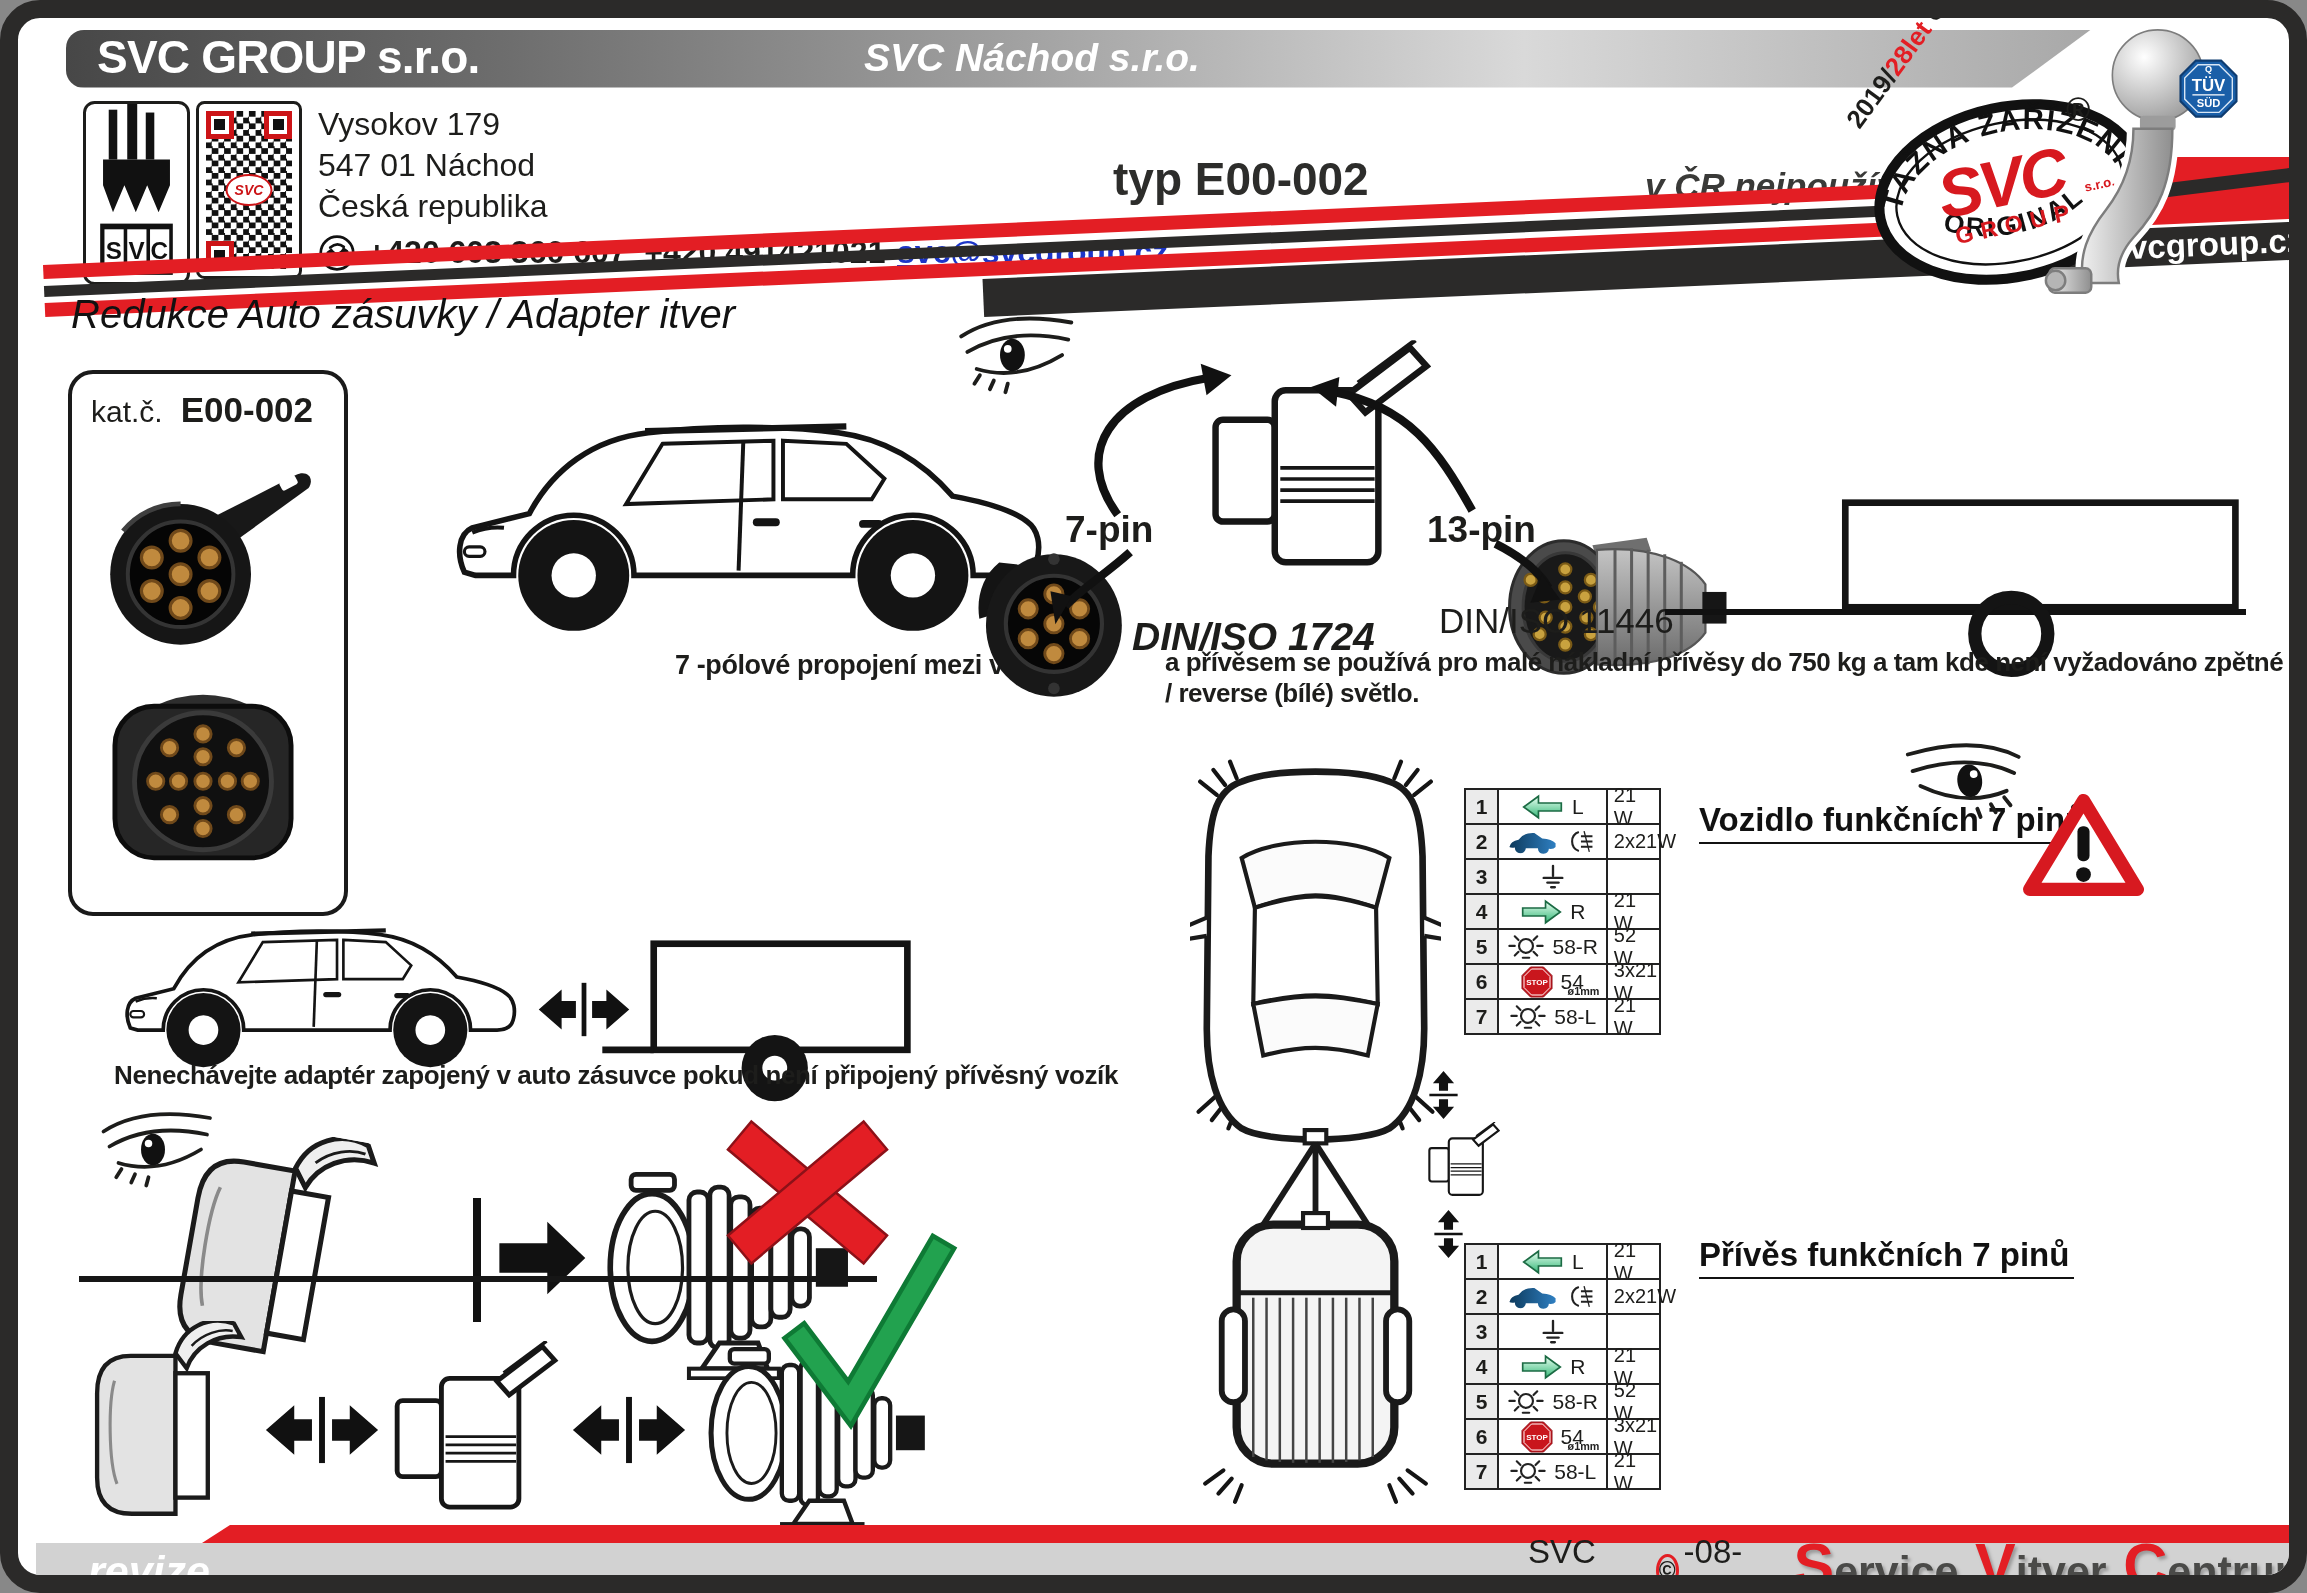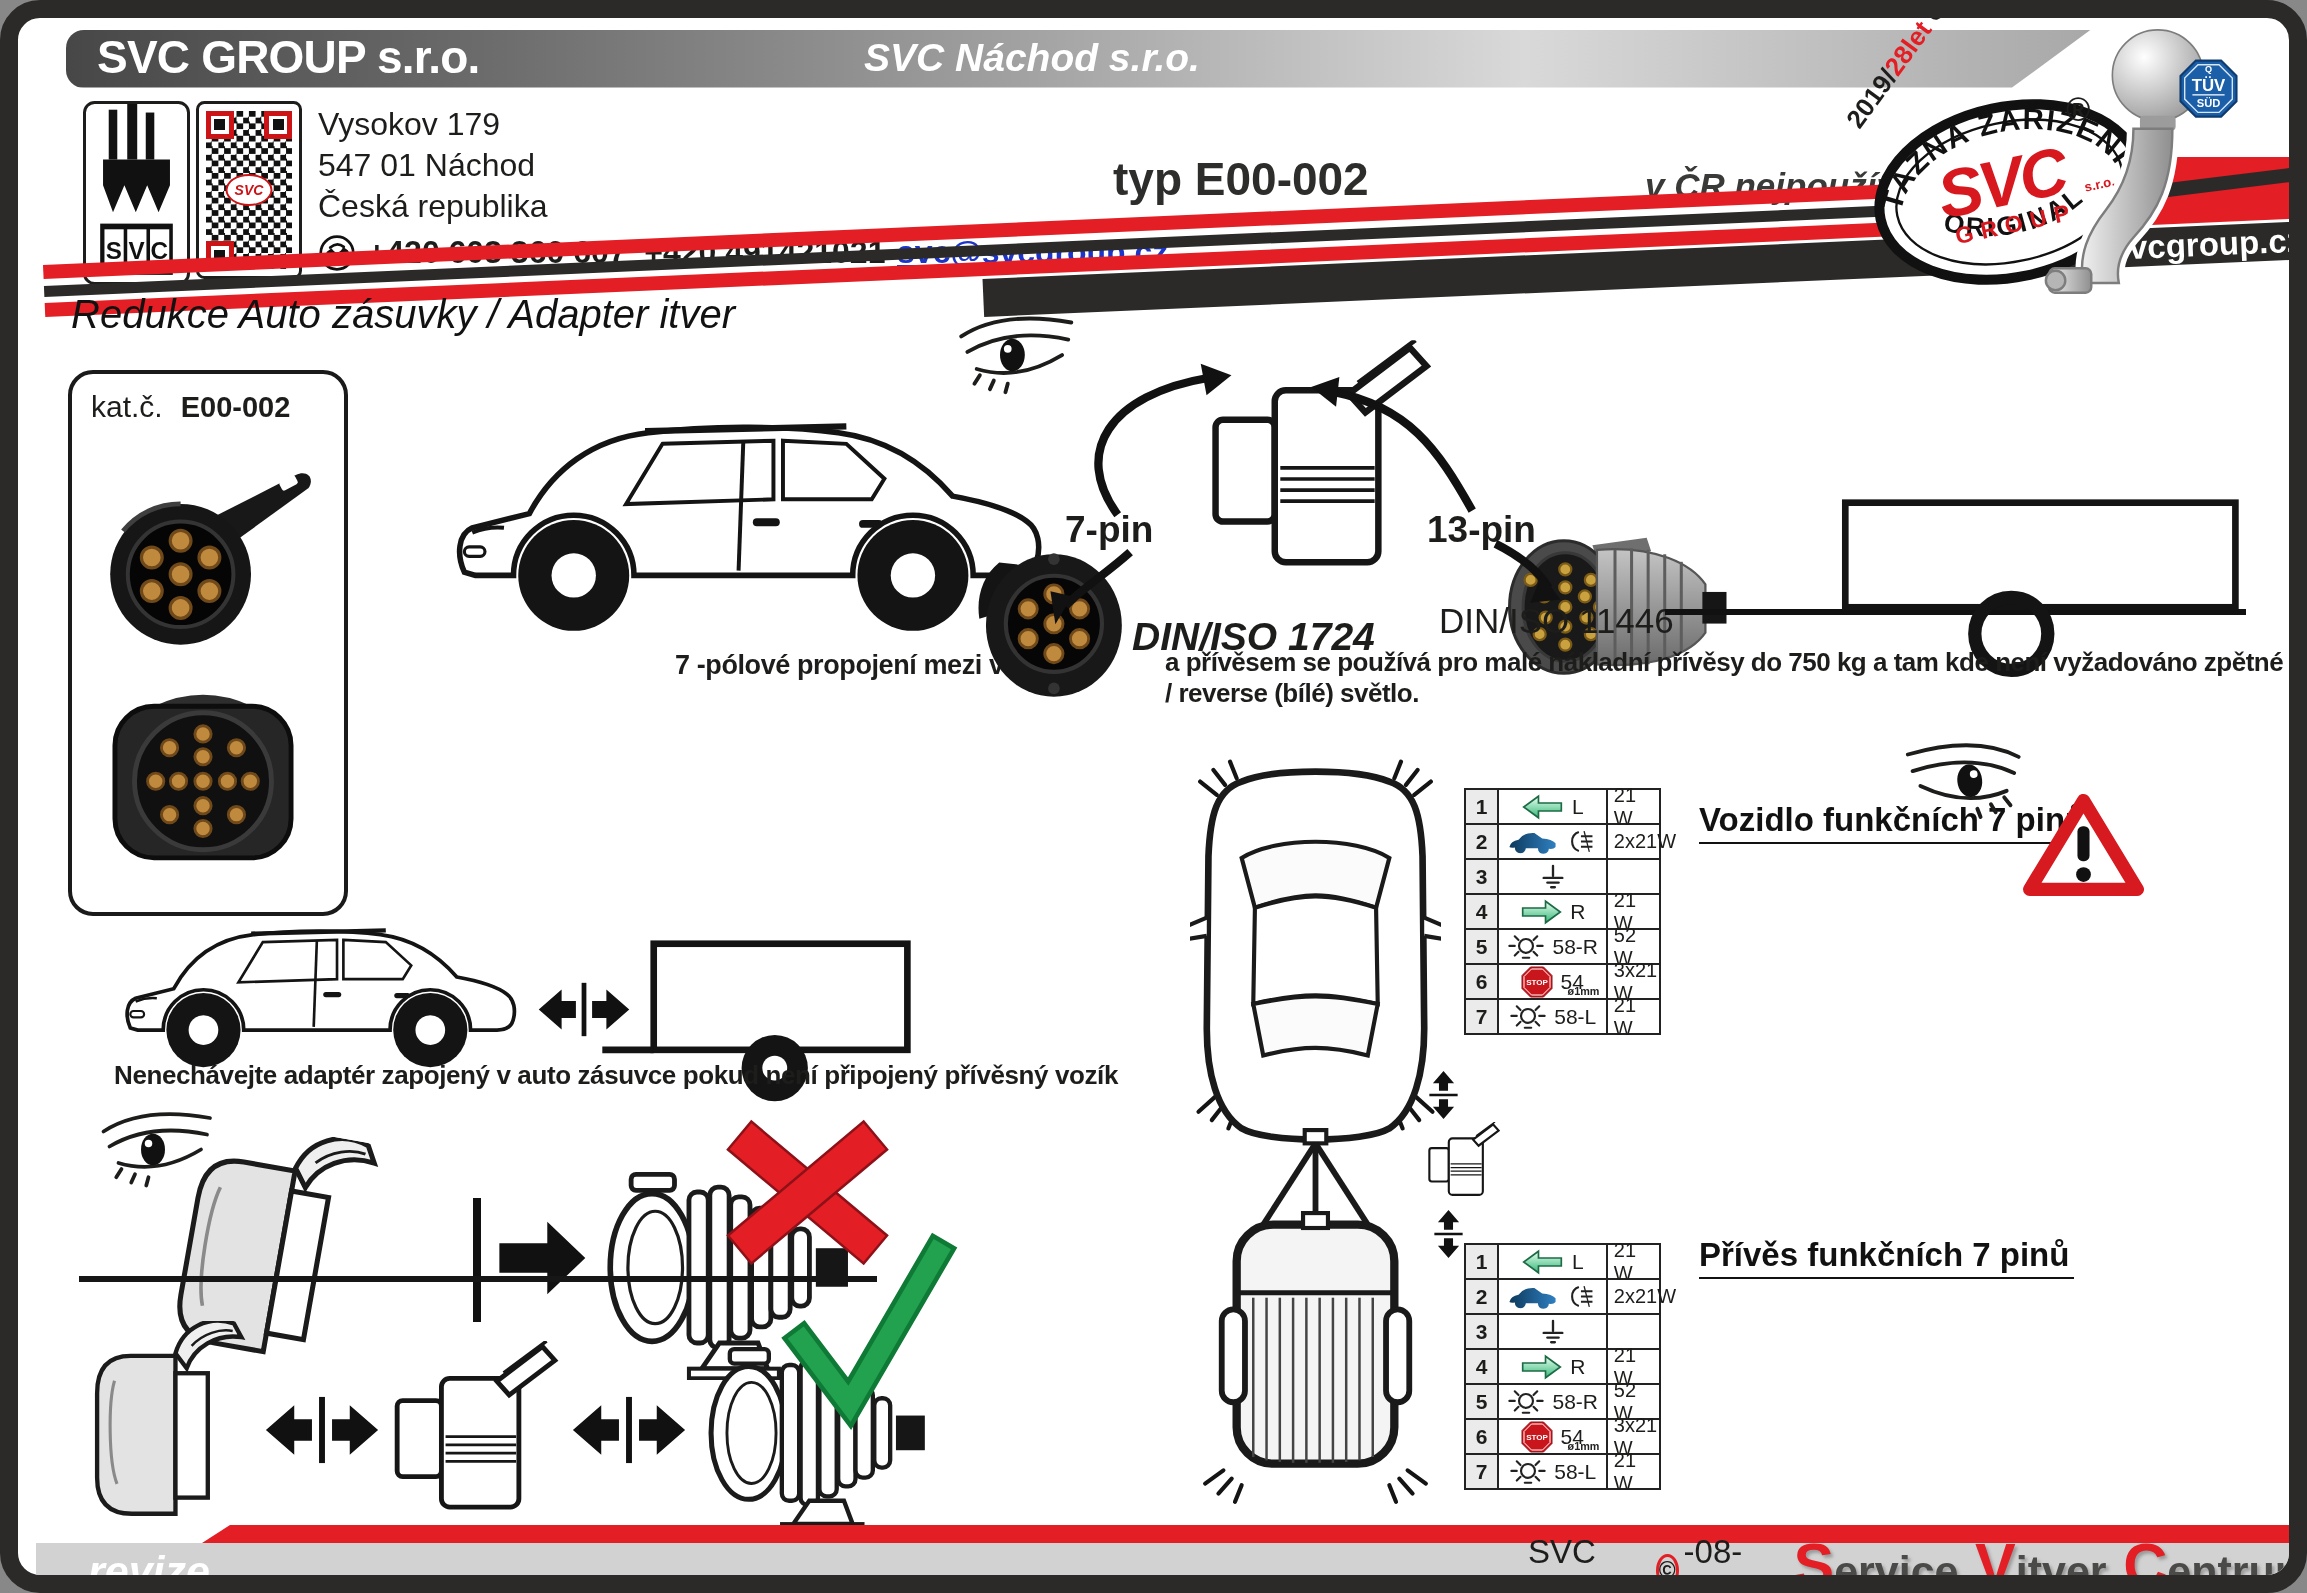--- a/index.html
+++ b/index.html
@@ -44,21 +44,21 @@
   .stamp-reg{left:2048px;top:73px;font-size:33px;font-weight:bold;color:#1d1d1b;}
   .stamp-side{left:1822px;top:98px;font-size:26px;font-weight:bold;transform:rotate(-54deg);transform-origin:0 0;white-space:pre;}
   .stamp-side .red{color:#e31e24;}
   .towbar{left:2015px;top:6.6px;width:209px;height:292px;}
   .tuv{left:2159px;top:37px;width:63px;height:70px;}
   
   .section-h{left:53px;top:274px;font-size:40px;font-style:italic;color:#111;}
   .prod-box{left:50px;top:352px;width:272px;height:538px;border:4.1px solid #1a1a1a;border-radius:25px;}
   .kat-row{left:73px;top:372px;display:flex;align-items:baseline;gap:18px;}
   .kat-lab{font-size:30px;}
-  .kat-num{font-size:29px;font-weight:bold;}
+  .kat-num{font-size:35px;font-weight:bold;}
   
   .suv-big{left:405px;top:345px;width:647px;height:317px;}
   .eye1{left:931px;top:289px;width:133px;height:93px;}
   .cap-left{left:657px;top:632px;font-size:27px;font-weight:bold;letter-spacing:-0.4px;}
   .pin7{left:1047px;top:491px;font-size:37px;font-weight:bold;}
   .pin13{left:1409px;top:491px;font-size:37px;font-weight:bold;}
   .sock7{left:956px;top:508px;width:154px;height:174px;}
   .adapt-big{left:1192px;top:309px;width:222px;height:267px;}
   .plug13ph{left:1484px;top:496px;width:226px;height:183px;}
   .din7{left:1114px;top:597px;font-size:39px;font-weight:bold;font-style:italic;}

